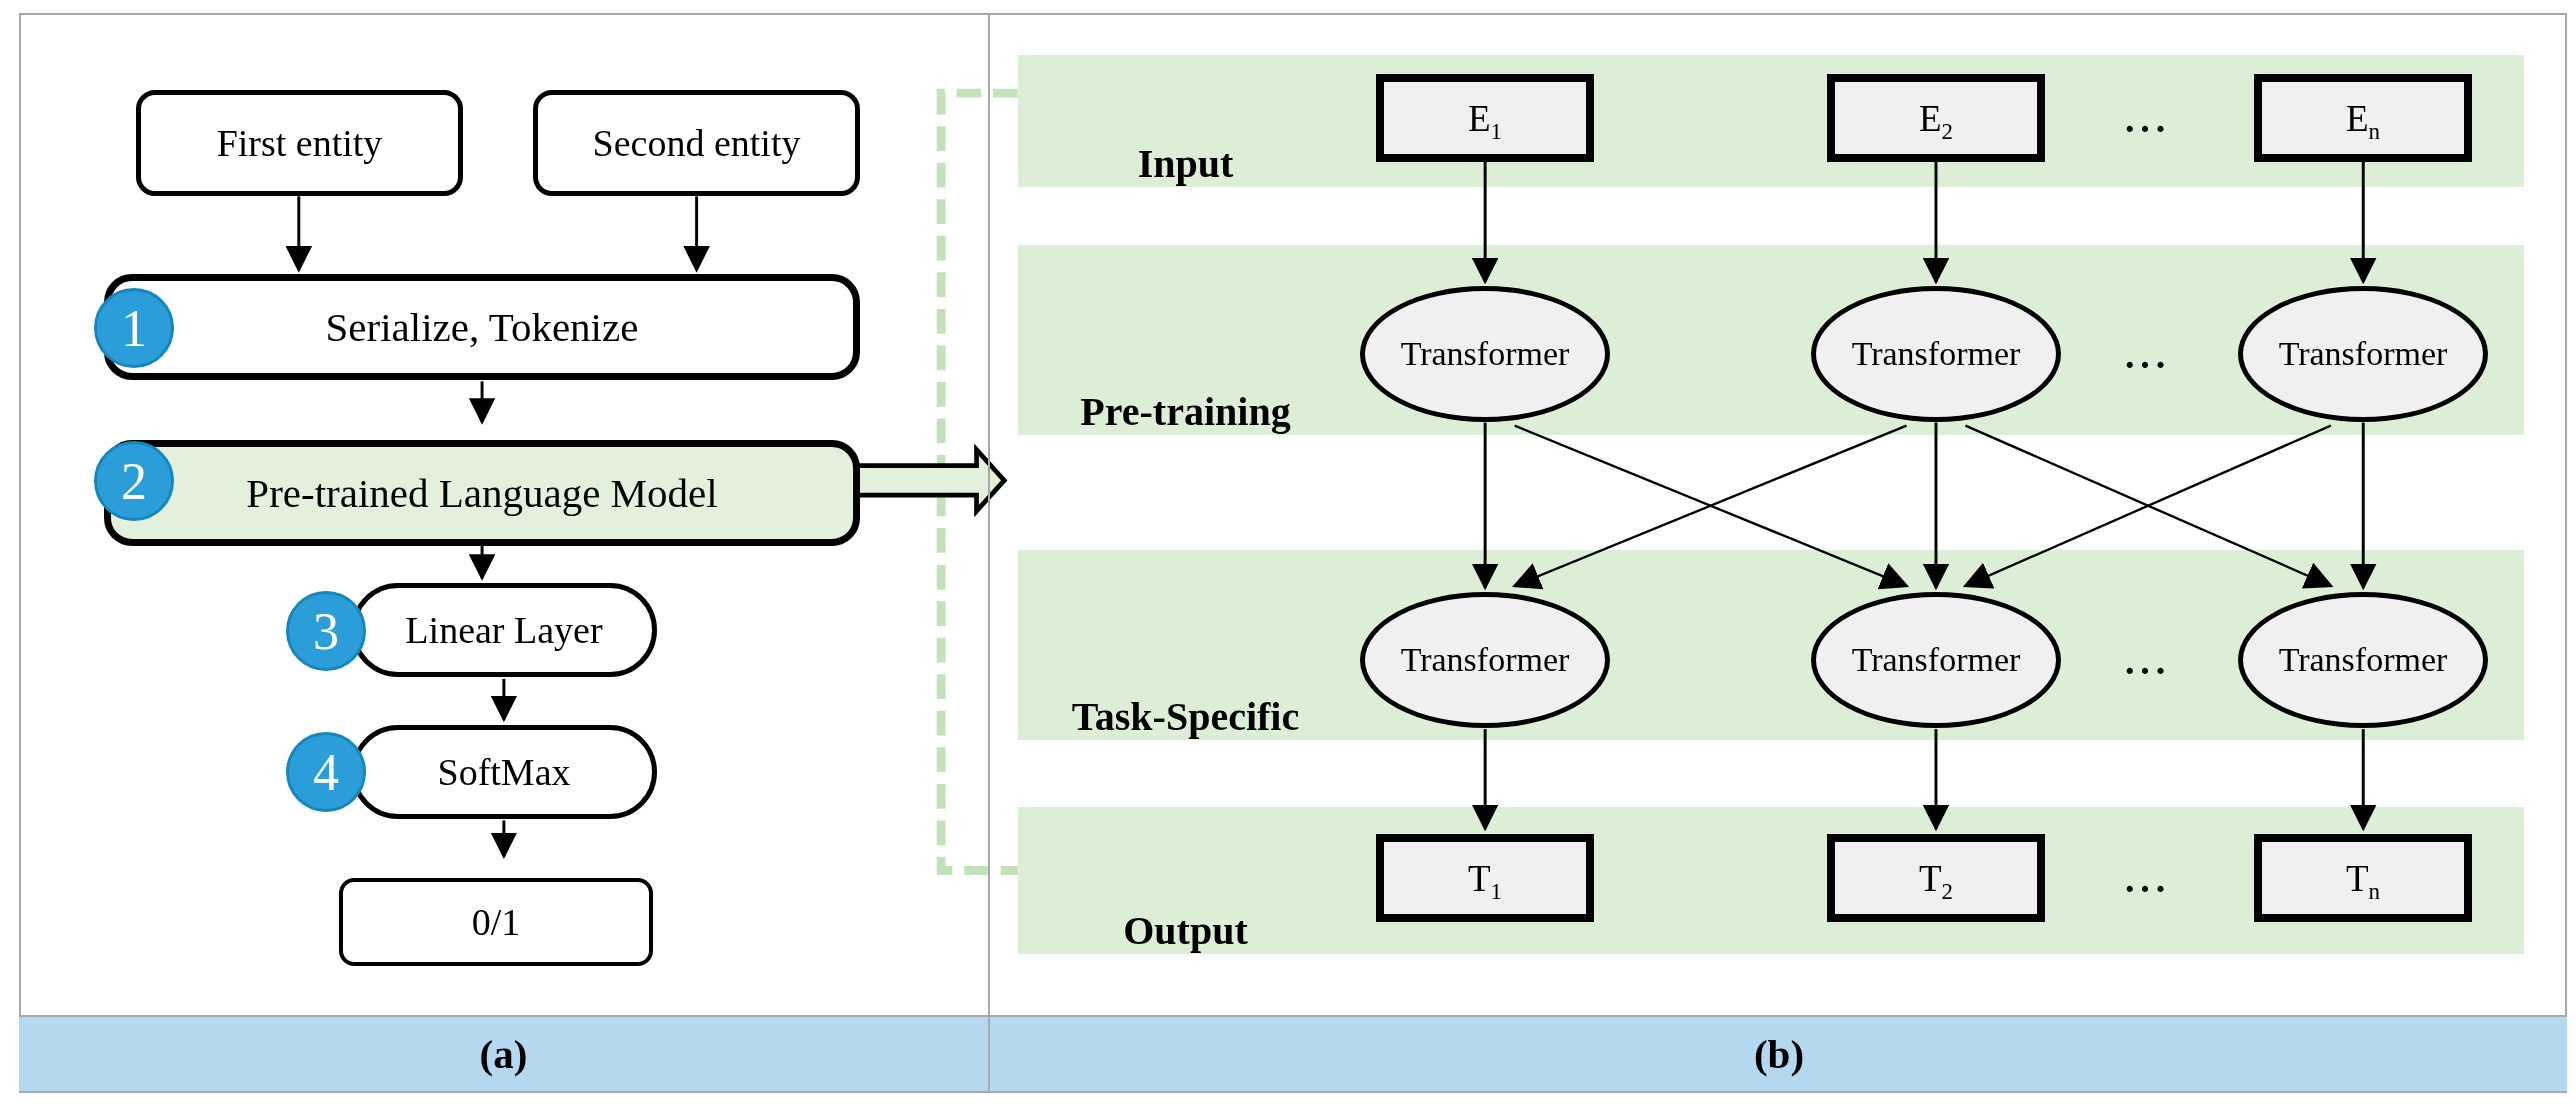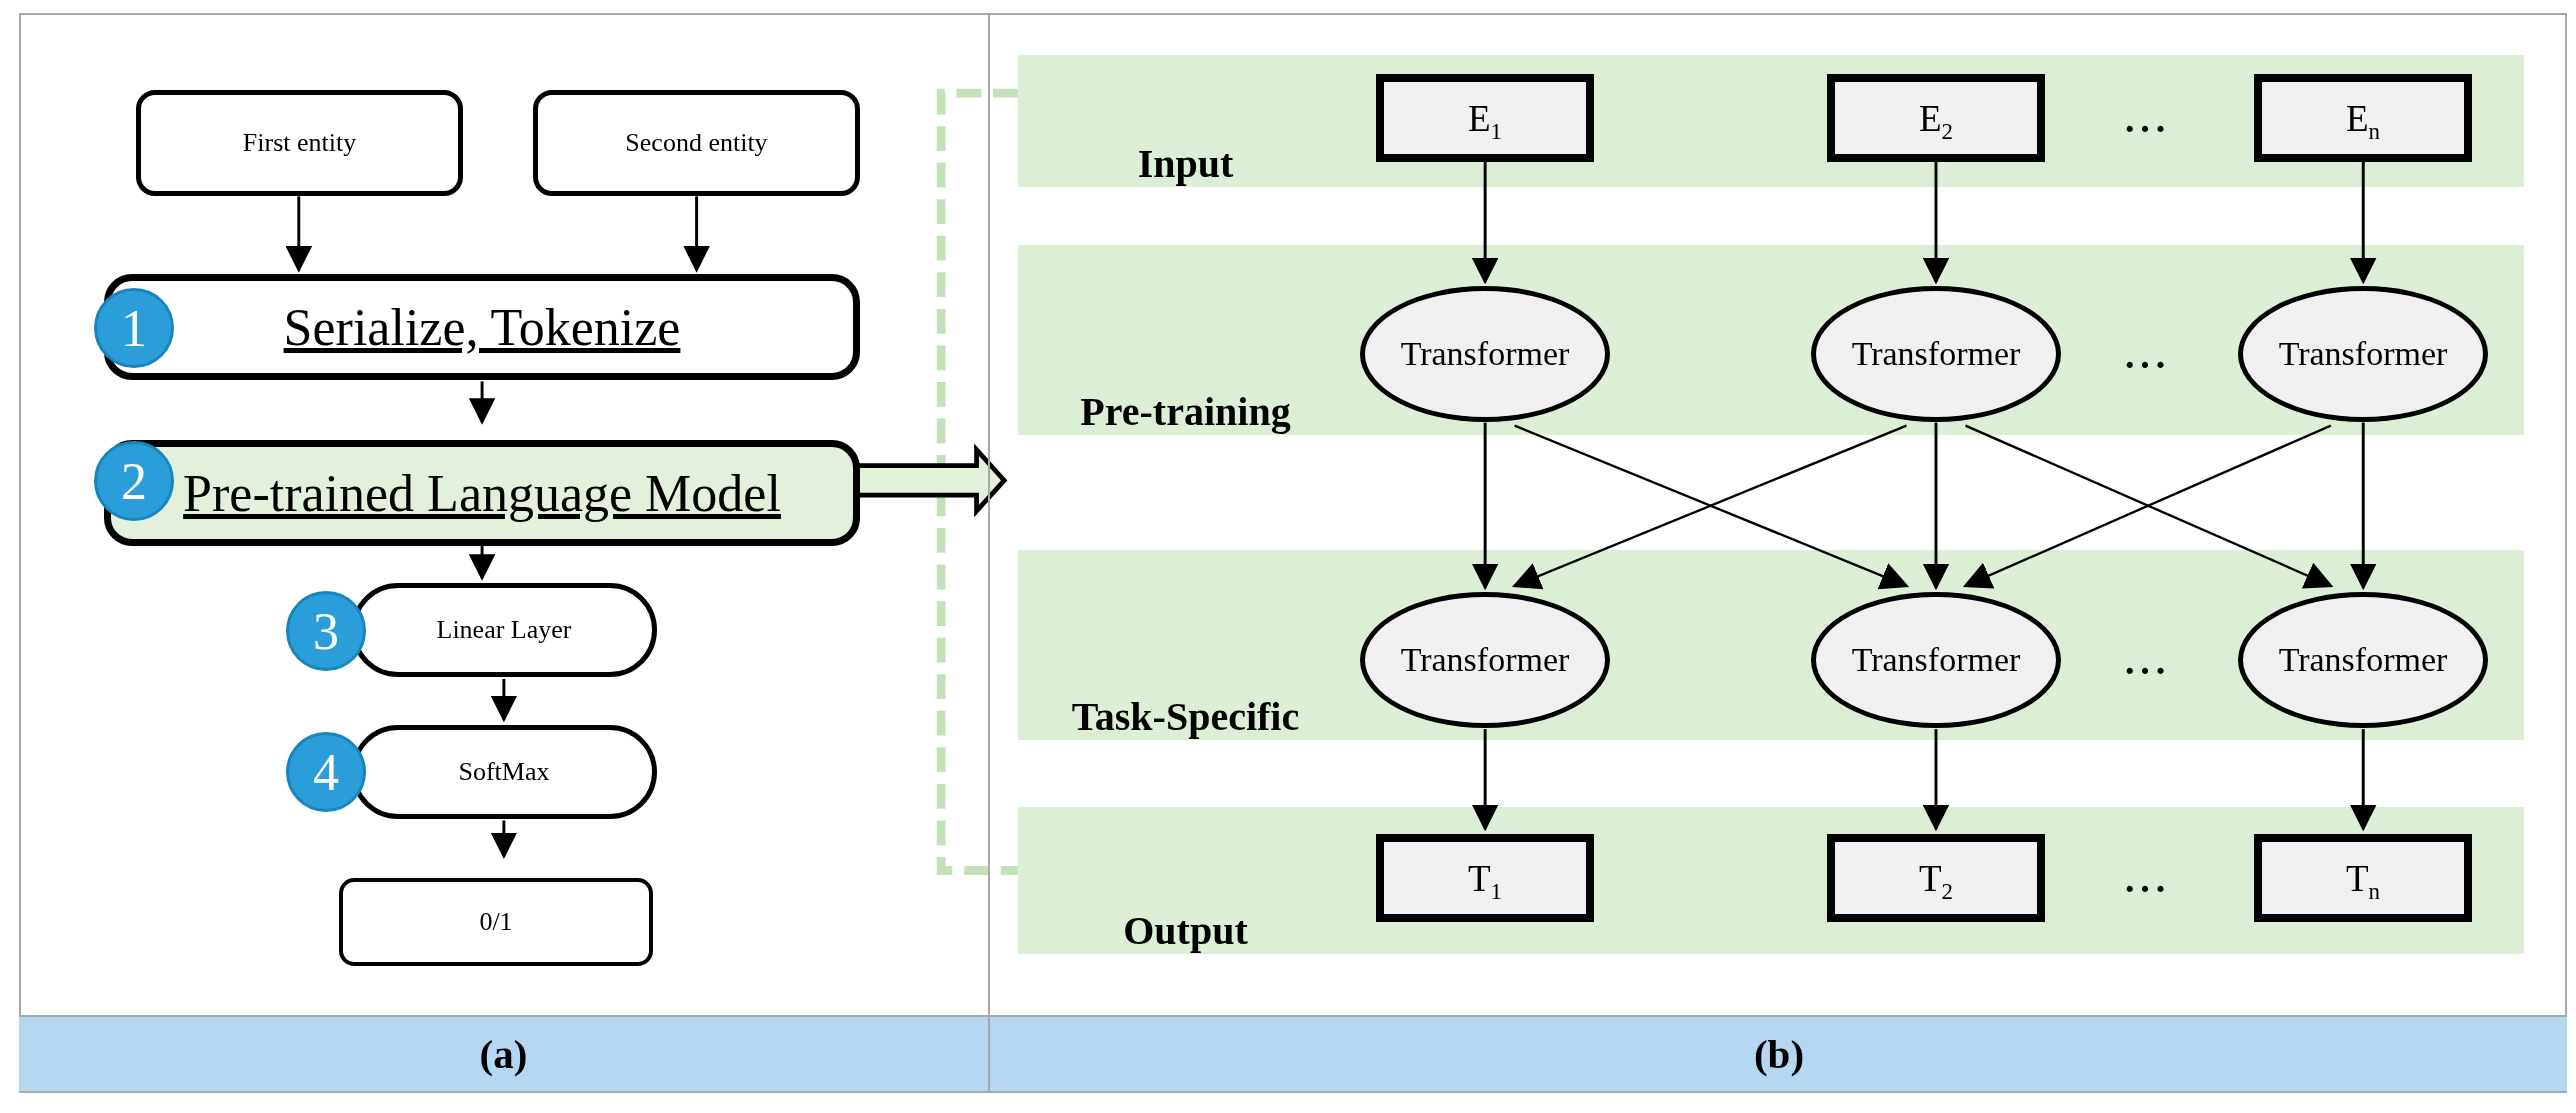--- a/index.html
+++ b/index.html
@@ -31,24 +31,24 @@
   
   .band{left:1018px;width:1506px;background:var(--band_green);}
   .band-input{top:55px;height:132px;}
   .band-pre{top:245px;height:190px;}
   .band-task{top:550px;height:190px;}
   .band-out{top:807px;height:147px;}
   .row-label{left:1018px;width:335px;display:flex;align-items:flex-end;justify-content:center;
     font-weight:700;font-size:40px;}
   
   .proc{box-sizing:border-box;background:#ffffff;border:5.3px solid #000;border-radius:19px;
-    display:flex;align-items:center;justify-content:center;font-size:26px;}
+    display:flex;align-items:center;justify-content:center;font-size:38px;}
   .entity1{left:136px;top:90px;width:327px;height:106px;}
   .entity2{left:533px;top:90px;width:327px;height:106px;}
-  .wide{left:104px;width:756px;height:106px;border-width:7px;border-radius:28px;font-size:52px;text-decoration:underline;}
+  .wide{left:104px;width:756px;height:106px;border-width:7px;border-radius:28px;font-size:41px;}
   .serialize{top:274px;}
   .plm{top:427px;background:var(--fill_green);margin-top:13px;}
   .pill{left:351px;width:306px;height:94px;border-width:5.9px;border-radius:47px;}
   .linear{top:583px;}
   .softmax{top:725px;}
   .zeroone{left:339px;top:862px;width:314px;height:88px;border-width:4.7px;border-radius:15.3px;margin-top:16px;}
   .badge{width:80px;height:80px;border-radius:50%;background:var(--badge_blue);
     border:3.5px solid var(--badge_border);box-sizing:border-box;display:flex;align-items:center;justify-content:center;
     color:#ffffff;font-size:52px;}
   .badge1{left:94px;top:288px;}

